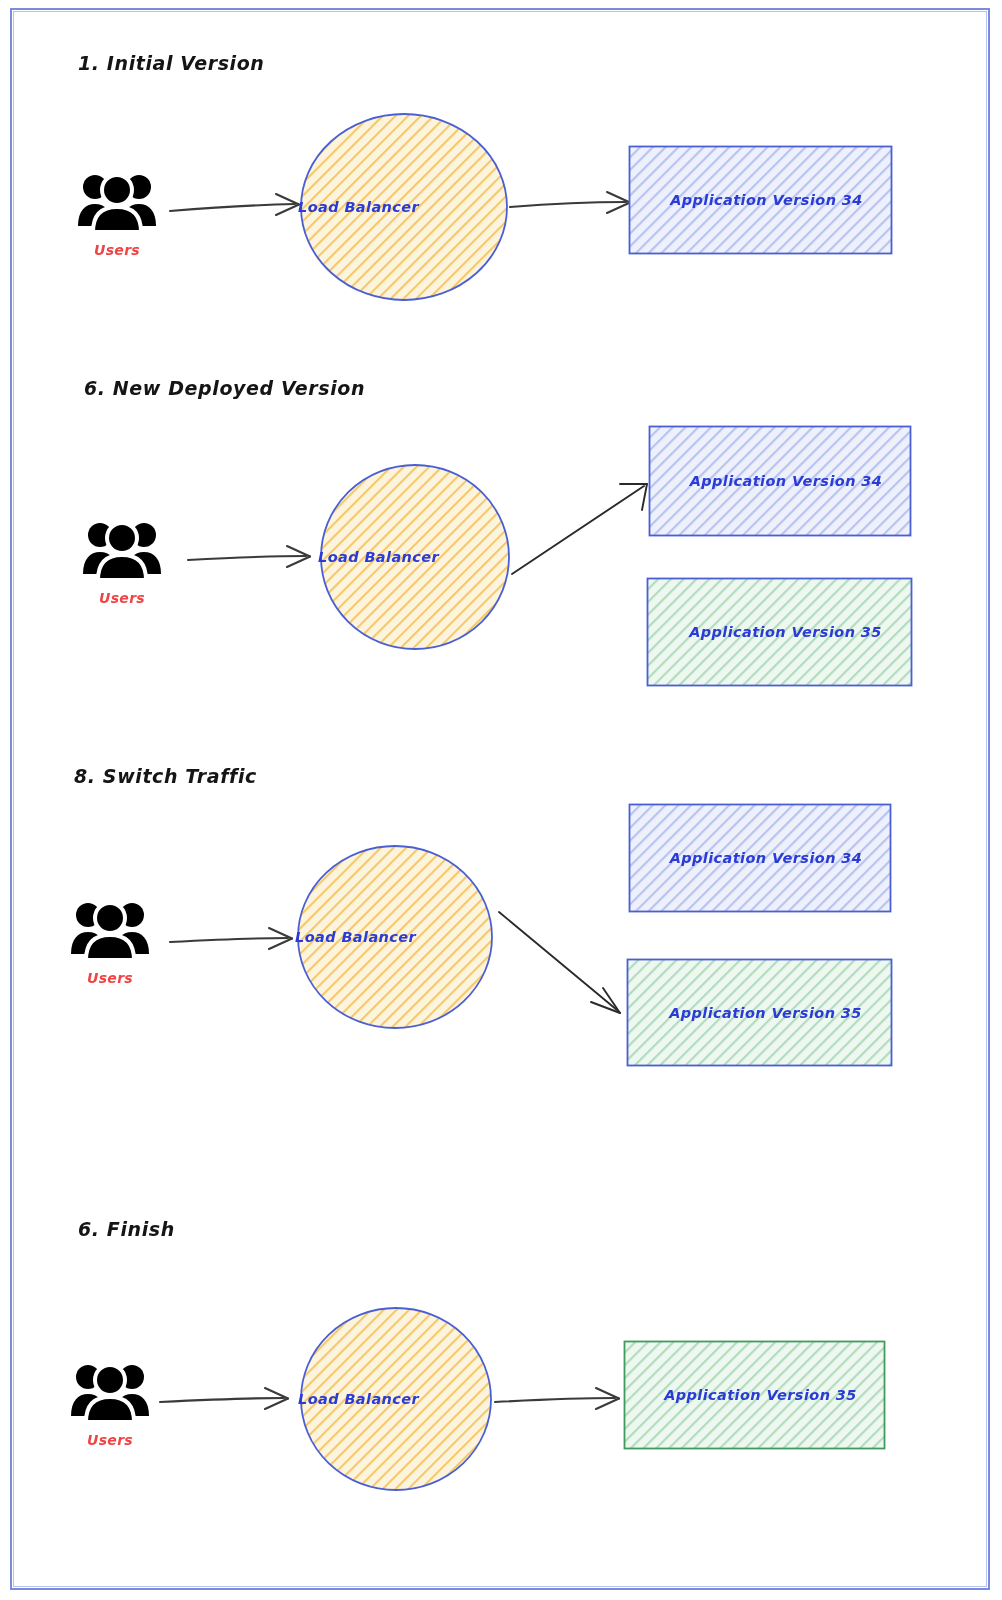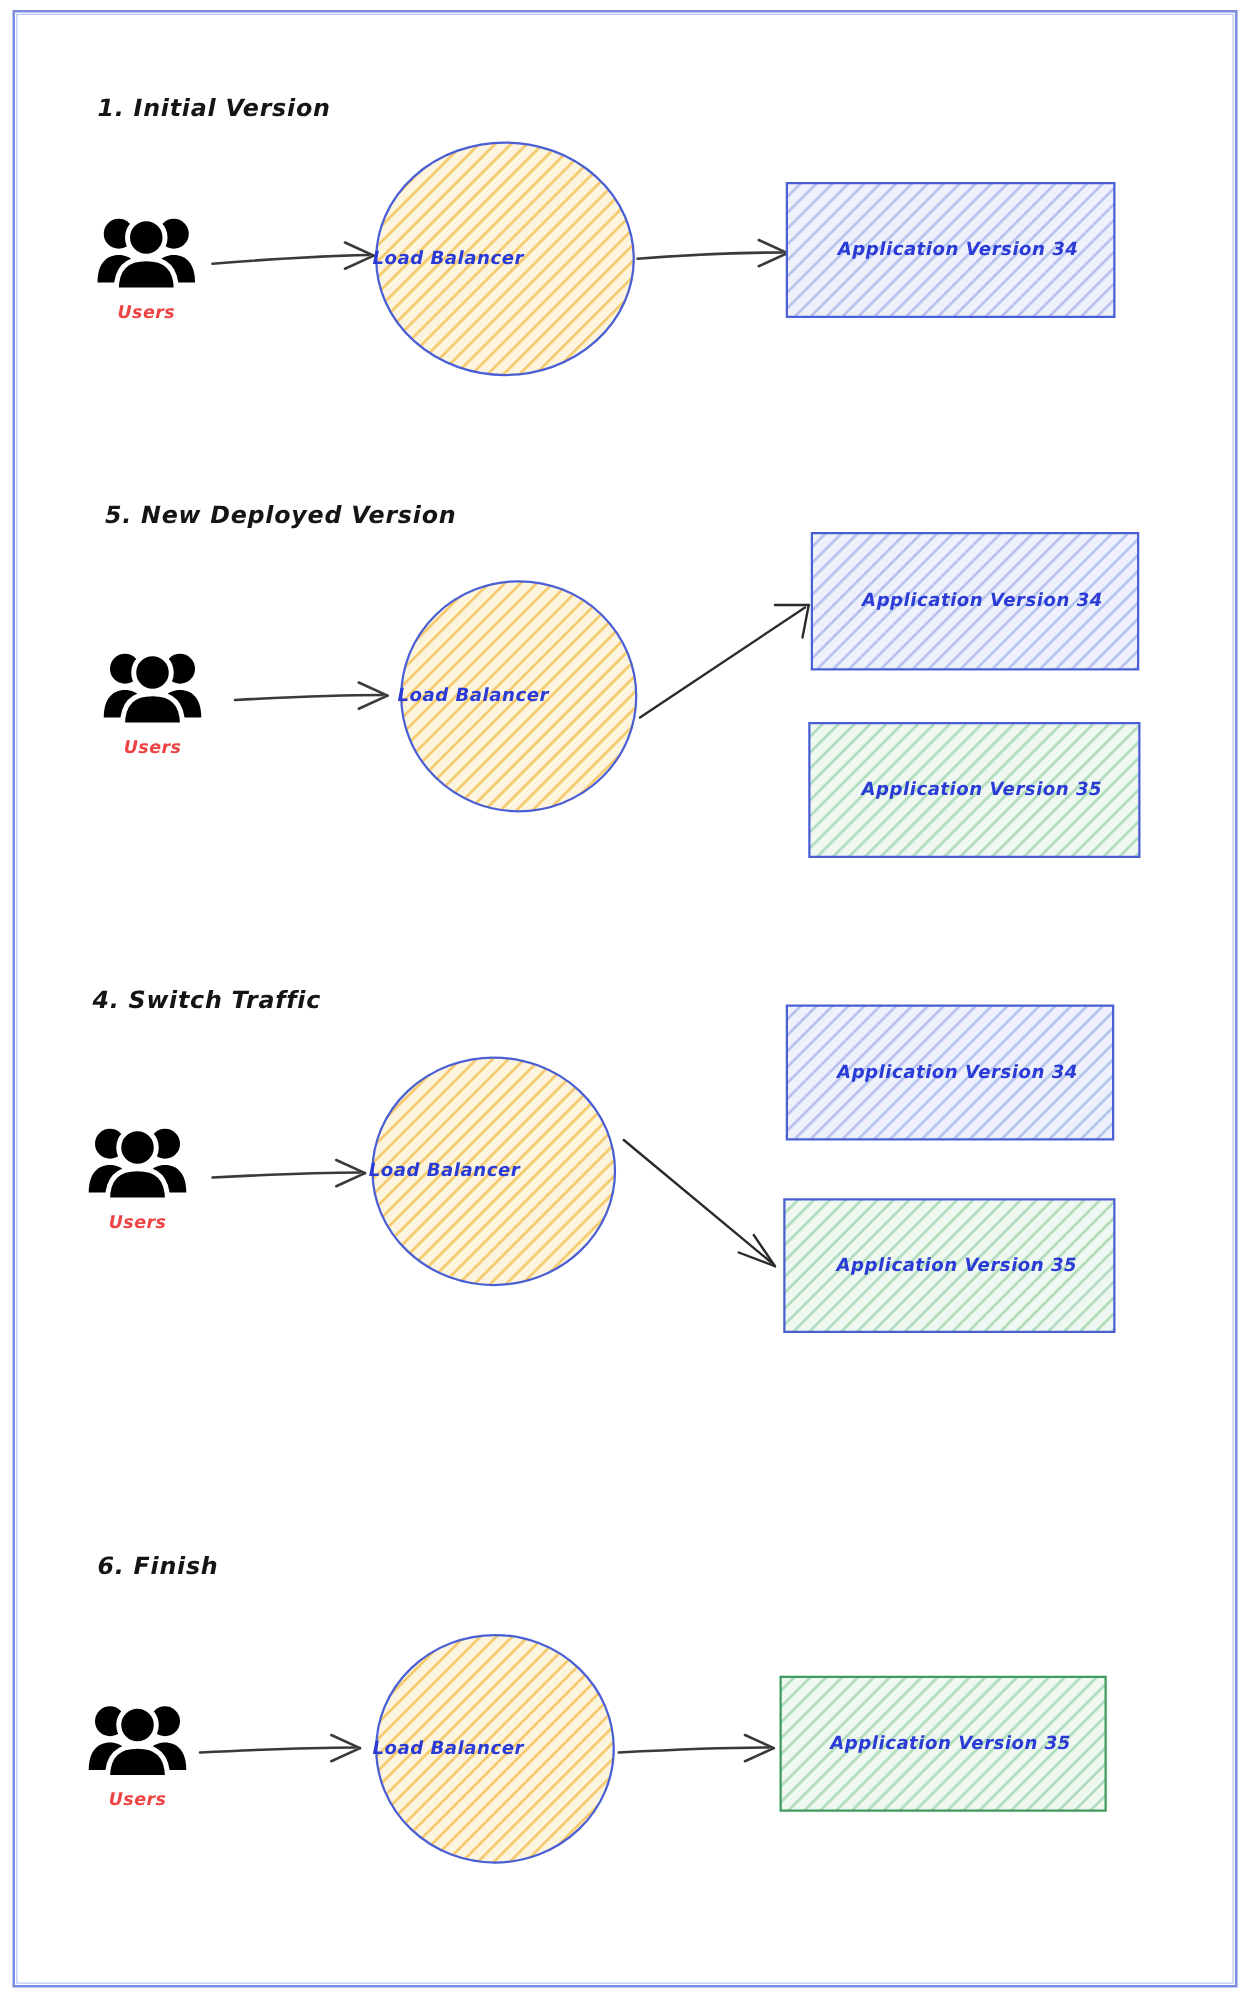--- a/index.html
+++ b/index.html
@@ -41,21 +41,20 @@
 
   .heading {
     position: absolute;
     font-family: "DejaVu Sans", sans-serif;
     font-size: 19px;
     font-weight: 600;
     font-style: italic;
     color: #151515;
     letter-spacing: 0.6px;
     white-space: nowrap;
-    margin-top: 24px;
   }
 
   
   .users-node { position: absolute; width: 120px; text-align: center; }
   .users-icon { display: block; margin: 0 auto; }
   .users-label {
     display: block;
     margin-top: 6px;
     font-family: "DejaVu Sans", sans-serif;
     font-size: 14px;
@@ -173,21 +172,21 @@
     <div class="app-box" style="left:628px; top:145px; width:265px; height:110px;">
       <svg width="265" height="110" viewBox="0 0 265 110">
         <rect x="1.5" y="1.5" width="262" height="107" fill="url(#hatchBlue)" stroke="#4a5fd4" stroke-width="1.8"></rect>
       </svg>
       <div class="app-label">Application Version 34</div>
     </div>
   </div>
 
   <div class="section">
 
-    <div class="heading" style="left:84px; top:377px;">5. New Deployed Version</div>
+    <div class="heading" style="left:84px; top:377px;">6. New Deployed Version</div>
 
     <div class="users-node" style="left:62px; top:518px;">
       <svg class="users-icon" width="82" height="66" viewBox="0 0 82 66">
         <g fill="#000000">
           <circle cx="19" cy="17" r="12"></circle>
           <path d="M2 56 C2 41 9 34 19 34 C29 34 36 41 36 56 Z"></path>
           <circle cx="63" cy="17" r="12"></circle>
           <path d="M46 56 C46 41 53 34 63 34 C73 34 80 41 80 56 Z"></path>
           <circle cx="41" cy="20" r="15" stroke="#ffffff" stroke-width="4"></circle>
           <path d="M17 62 C17 44 26 37 41 37 C56 37 65 44 65 62 Z" stroke="#ffffff" stroke-width="4"></path>
@@ -229,21 +228,21 @@
     <div class="app-box" style="left:646px; top:577px; width:267px; height:110px;">
       <svg width="267" height="110" viewBox="0 0 267 110">
         <rect x="1.5" y="1.5" width="264" height="107" fill="url(#hatchGreen)" stroke="#4a5fd4" stroke-width="1.8"></rect>
       </svg>
       <div class="app-label">Application Version 35</div>
     </div>
   </div>
 
   <div class="section">
 
-    <div class="heading" style="left:74px; top:765px;">4. Switch Traffic</div>
+    <div class="heading" style="left:74px; top:765px;">8. Switch Traffic</div>
 
     <div class="users-node" style="left:50px; top:898px;">
       <svg class="users-icon" width="82" height="66" viewBox="0 0 82 66">
         <g fill="#000000">
           <circle cx="19" cy="17" r="12"></circle>
           <path d="M2 56 C2 41 9 34 19 34 C29 34 36 41 36 56 Z"></path>
           <circle cx="63" cy="17" r="12"></circle>
           <path d="M46 56 C46 41 53 34 63 34 C73 34 80 41 80 56 Z"></path>
           <circle cx="41" cy="20" r="15" stroke="#ffffff" stroke-width="4"></circle>
           <path d="M17 62 C17 44 26 37 41 37 C56 37 65 44 65 62 Z" stroke="#ffffff" stroke-width="4"></path>

